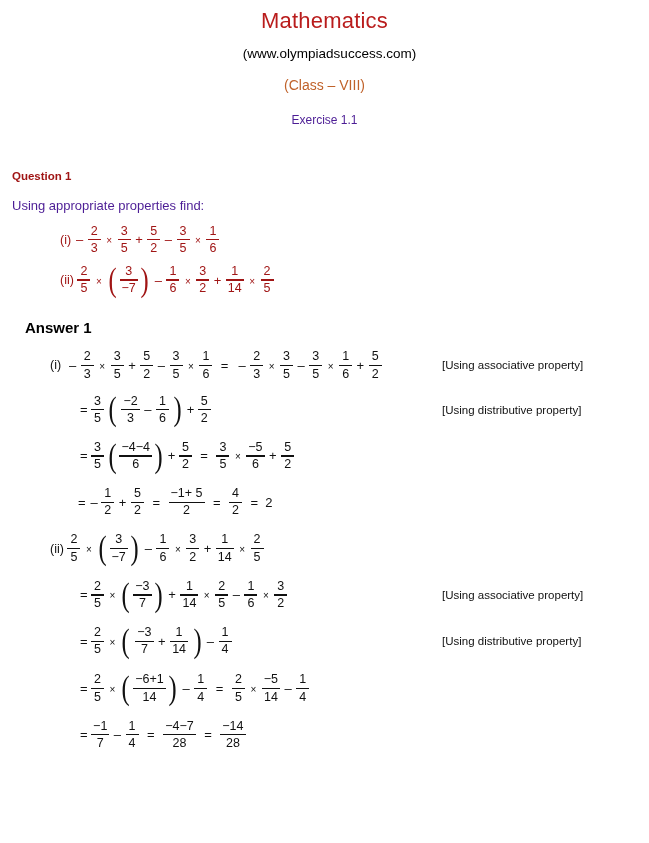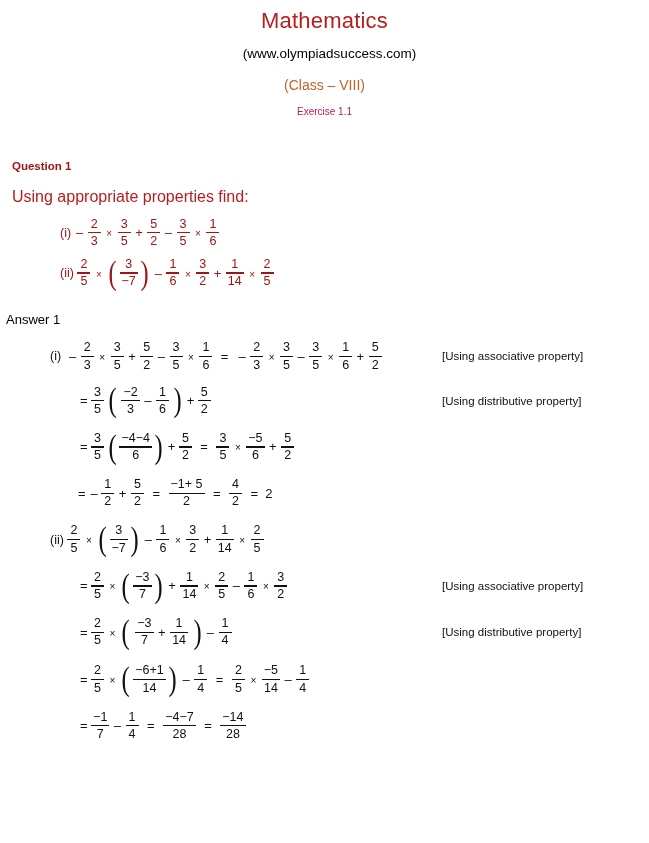--- a/index.html
+++ b/index.html
@@ -34,42 +34,42 @@
     font-size: 18px;
     color: #7f7a27;
     margin-top: 12px;
   }
   .doc-class {
     font-size: 14px;
     color: #c0622a;
     margin-top: 16px;
   }
   .doc-exercise {
-    font-size: 10px;
-    color: #be185d;
-    margin-top: 13px;
+    font-size: 12px;
+    color: #4c1d95;
+    margin-top: 20px;
   }
 
   
   .q-label {
     font-size: 11.5px;
     font-weight: bold;
     color: #a01515;
     margin: 43px 0 0 12px;
   }
   .q-prompt {
-    font-size: 16px;
-    color: #b91c1c;
+    font-size: 13px;
+    color: #4c1d95;
     margin: 16px 0 0 12px;
   }
   .a-label {
-    font-size: 13px;
-    font-weight: normal;
+    font-size: 15px;
+    font-weight: bold;
     color: #000000;
-    margin: 24px 0 0 6px;
+    margin: 24px 0 0 25px;
   }
 
   
   .mrow {
     display: flex;
     align-items: center;
     position: relative;
     white-space: nowrap;
   }
   .mrow.q { color: #a01515; }

